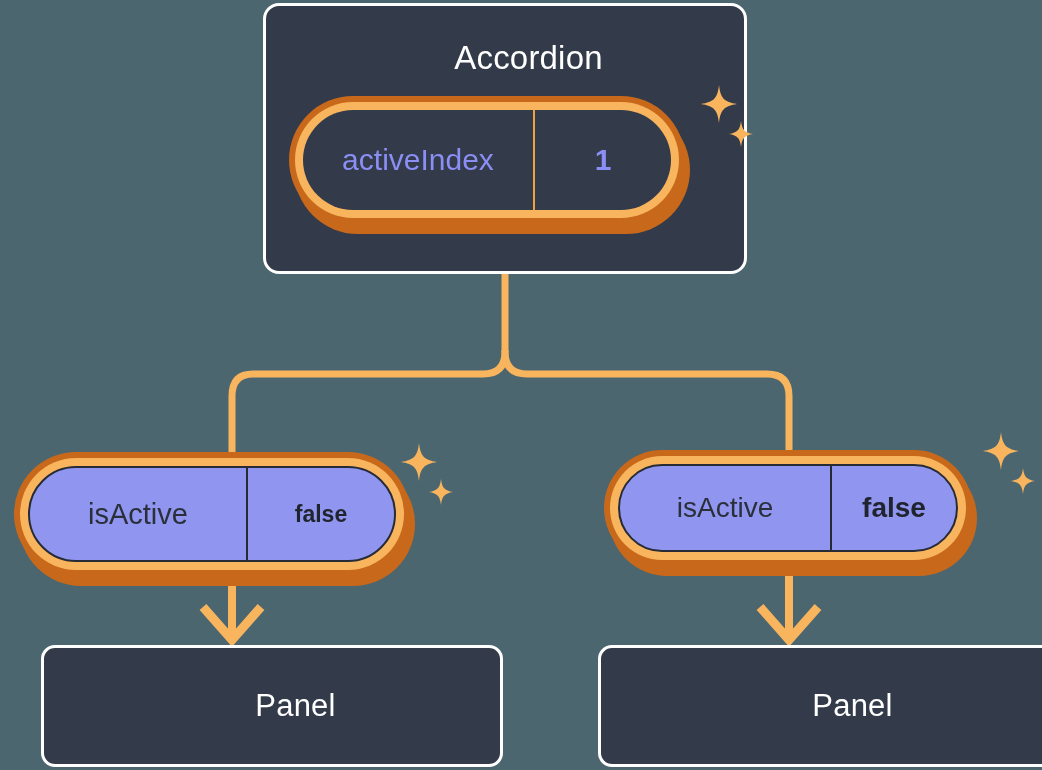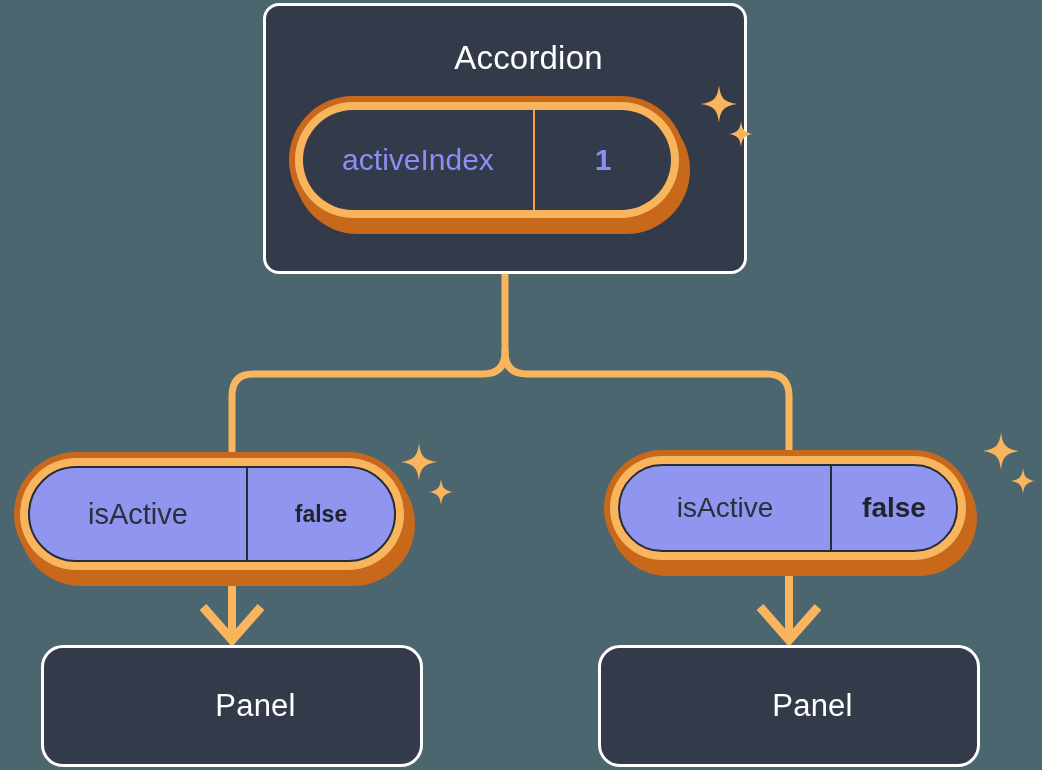--- a/index.html
+++ b/index.html
@@ -51,27 +51,26 @@
     top: 3px;
     width: 484px;
     height: 271px;
     border-radius: 16px;
   }
   #accordion-card .card-title {
     margin-top: 33px;
   }
 
   .panel-card {
-    width: 382px;
+    width: 462px;
     height: 122px;
     top: 645px;
     display: flex;
     align-items: center;
     justify-content: center;
-    border-radius: 22px;
   }
   #panel-left  { left: 41px; }
   #panel-right { left: 598px; }
   .panel-card .card-title {
     font-size: 31px;
   }
 
   
   
   .pill-wrap {

